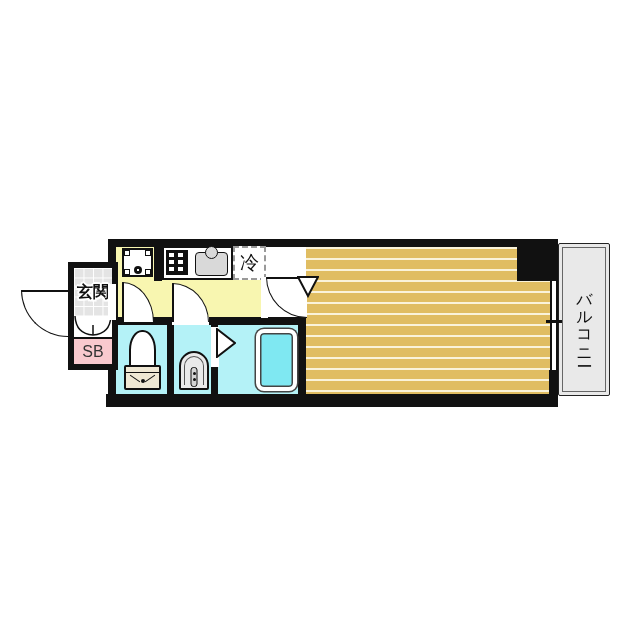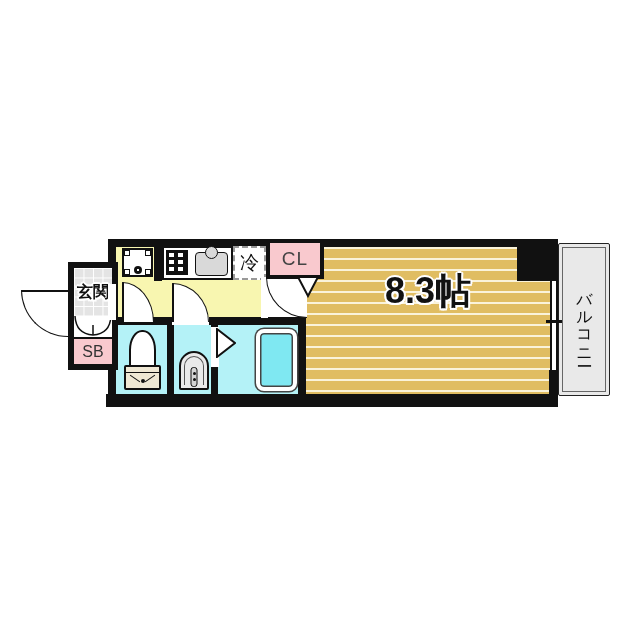--- a/index.html
+++ b/index.html
@@ -107,24 +107,20 @@
               display:flex;align-items:center;justify-content:center;">
     <span class="label" style="font-size:19px;">冷</span>
   </div>
 
   <div class="abs door door-tr" style="left:122px;top:282px;width:32px;height:40px;"></div>
   <div class="abs" style="left:172px;top:317px;width:37px;height:8px;background:#fff;"></div>
   <div class="abs door door-tr" style="left:172px;top:283px;width:37px;height:39px;"></div>
   <div class="abs" style="left:261px;top:277px;width:7px;height:41px;background:#fff;"></div>
   <div class="abs door door-br" style="left:266px;top:277px;width:41px;height:41px;"></div>
 
-  <div class="abs pink" style="left:266px;top:239px;width:58px;height:40px;border:4px solid #111;
-              display:flex;align-items:center;justify-content:center;">
-    <span class="label" style="font-size:19px;color:#444;letter-spacing:1px;">CL</span>
-  </div>
   <svg class="abs" style="left:297px;top:276px;" width="22" height="22">
     <polygon points="1,1 21,1 11,20" fill="#fff" stroke="#111" stroke-width="2"></polygon>
   </svg>
 
   <div class="abs" style="left:211px;top:327px;width:8px;height:40px;background:#fff;"></div>
   <svg class="abs" style="left:216px;top:328px;" width="20" height="30">
     <polygon points="1,1 19,15 1,29" fill="#fff" stroke="#111" stroke-width="2"></polygon>
   </svg>
 
   <div class="abs" style="left:129px;top:330px;width:27px;height:42px;background:#fff;border:2px solid #111;
@@ -145,16 +141,15 @@
       <div class="abs" style="left:50%;top:10px;transform:translateX(-50%);width:3px;height:3px;background:#111;border-radius:50%;"></div>
     </div>
   </div>
 
   <div class="abs" style="left:256px;top:329px;width:41px;height:62px;background:var(--bathtub,#7FE8F2);
               border:4px solid #fff;border-radius:8px;
               box-shadow:0 0 0 1.5px #444, inset 0 0 0 1.5px #444;"></div>
 
   <div class="abs halo" style="left:330px;top:271px;width:196px;text-align:center;font-size:36px;line-height:39px;
               font-weight:600;color:#111;">
-    <div>8.3帖</div>
   </div>
 
 </div>
 
 </body></html>

